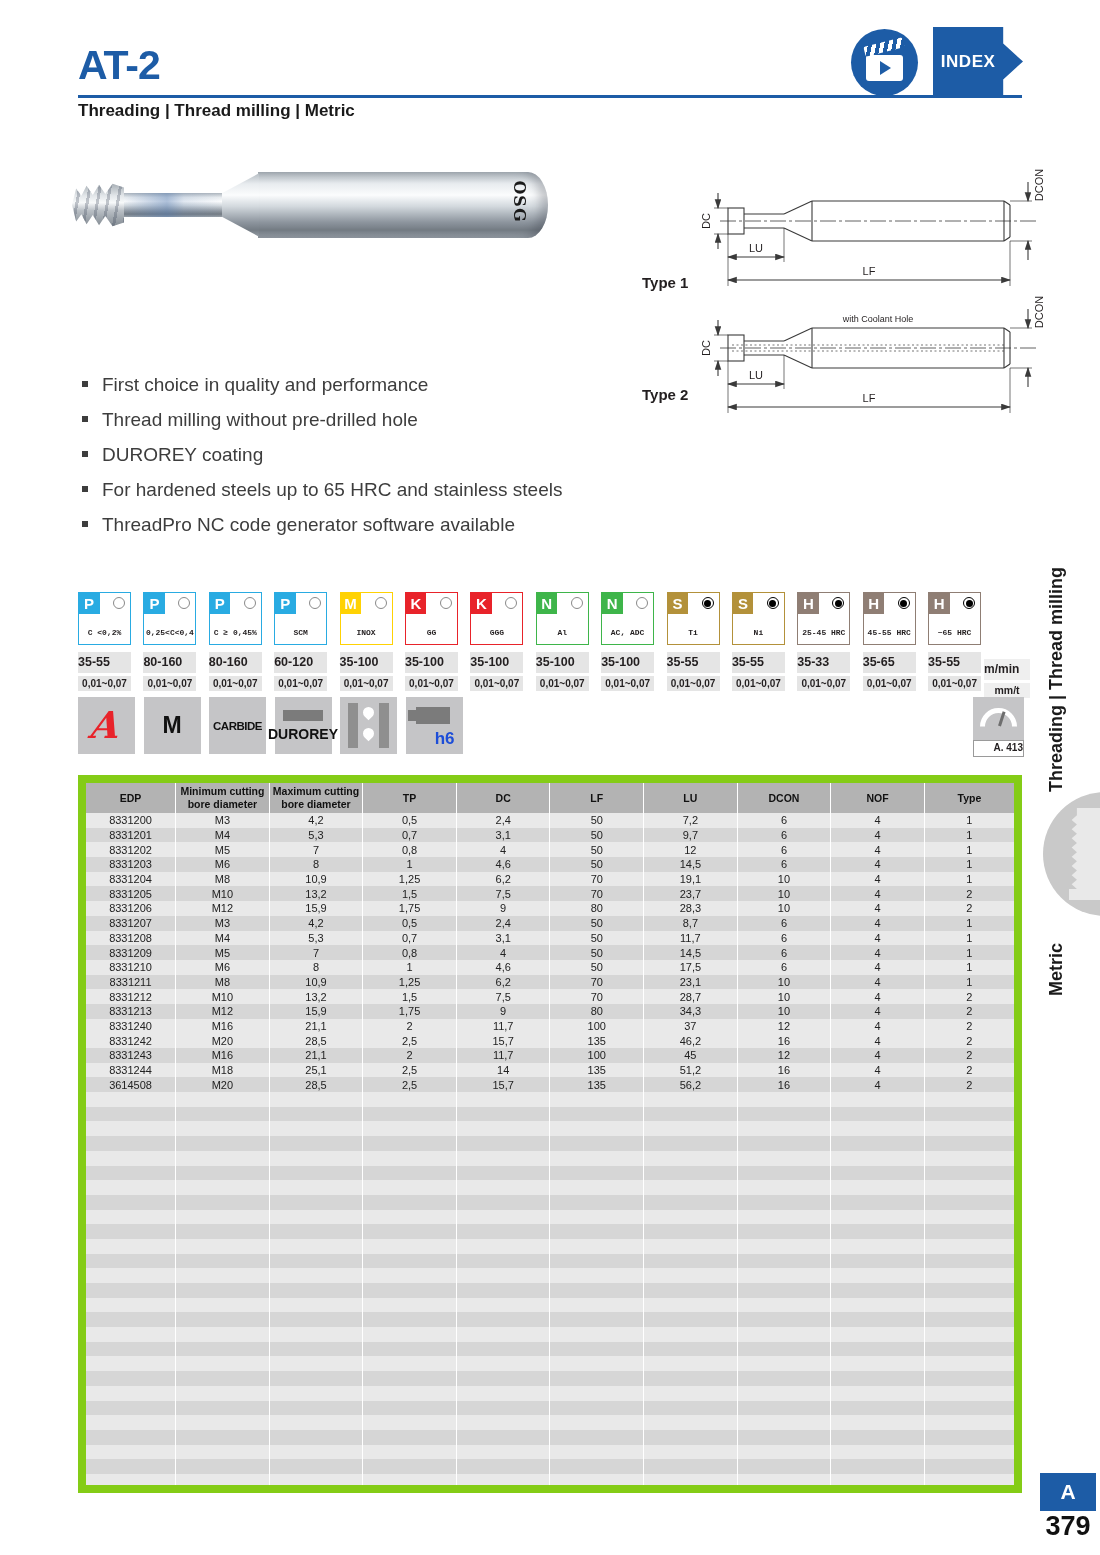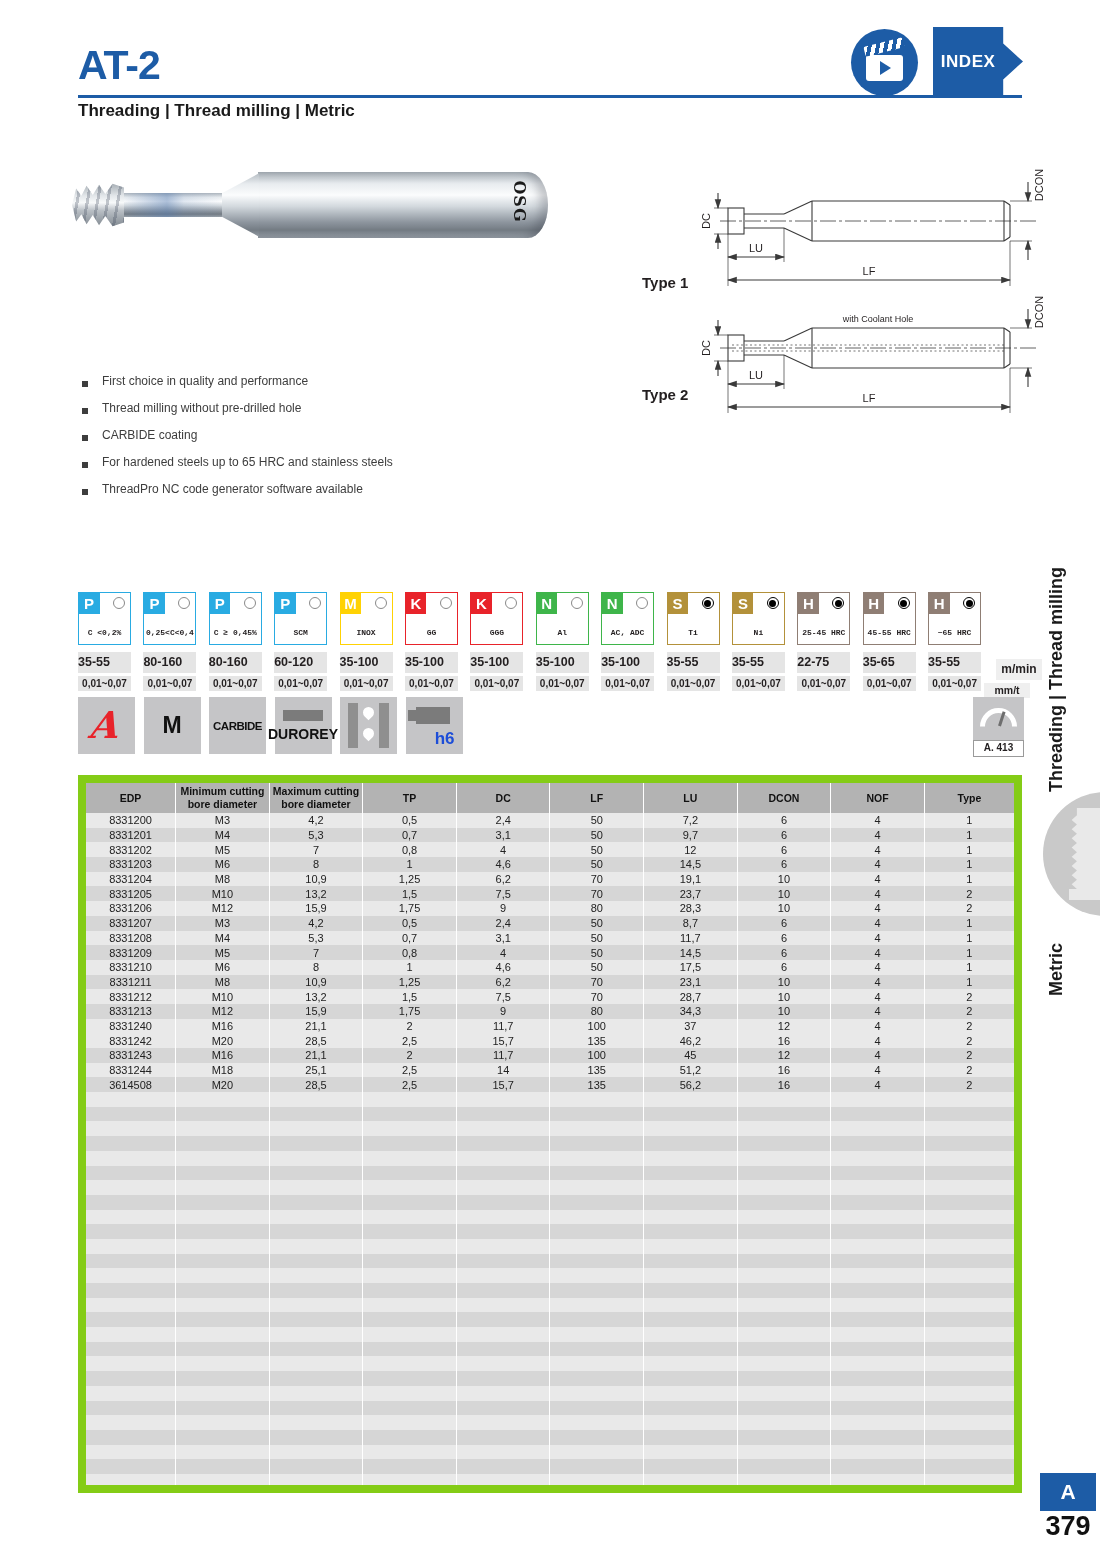--- a/index.html
+++ b/index.html
@@ -43,39 +43,39 @@
     font-weight:bold; font-size:16px; color:#1a1a1a; transform:rotate(90deg); letter-spacing:1px; }
 
   
   svg text { font-family:"Liberation Sans",sans-serif; fill:#231f20; }
   .dim { font-size:11px; }
   .typ { font-size:15px; font-weight:bold; }
   .note { font-size:9px; }
 
   
   .features { left:80px; top:374px; width:580px; list-style:none; }
-  .features li { position:relative; padding-left:22px; margin-bottom:13px; font-size:12px; color:#3d3d3d; }
+  .features li { position:relative; padding-left:22px; margin-bottom:13px; font-size:19px; color:#3d3d3d; }
   .features li::before { content:""; position:absolute; left:2px; top:7px; width:6px; height:6px; background:#3d3d3d; }
 
   
   .material-grid { left:78px; top:592px; display:flex; gap:12.4px; }
   .mat-col { width:53px; }
   .mat-cell { width:53px; height:53px; background:#fff; border:1.5px solid #999; position:relative; }
   .mat-letter { position:absolute; left:-.5px; top:-.5px; width:21px; height:21px; color:#fff;
     font-weight:bold; font-size:15px; display:flex; align-items:center; justify-content:center; }
   .mat-circle { position:absolute; right:5px; top:4px; width:12px; height:12px; border:1.5px solid #8a8a8a; border-radius:50%; }
   .mat-circle.filled { border-color:#000; }
   .mat-circle.filled::after { content:""; position:absolute; inset:1.5px; background:#000; border-radius:50%; }
   .mat-label { position:absolute; bottom:7px; width:100%; text-align:center; font-size:8px; font-weight:bold; white-space:nowrap;font-family:Liberation Mono, monospace; }
   .mat-speed { margin-top:7px; height:21px; background:#e5e5e5; font-weight:bold; font-size:12.5px;
     text-align:left; line-height:21px; }
   .mat-feed { margin-top:3px; height:15px; background:#e5e5e5; font-weight:bold; font-size:10px;
     text-align:center; line-height:15px; }
   .unit-speed { left:984px; top:659px; width:46px; height:21px; font-weight:bold; font-size:12px;
-    text-align:center; line-height:21px; background:#efefef;margin-left:12px; }
+    line-height:21px; background:#efefef; }
   .unit-feed  { left:984px; top:683px; width:46px; height:15px; font-weight:bold; font-size:10.5px;
     text-align:center; line-height:15px; background:#efefef; }
 
   
   .marks-row { left:78px; top:697px; display:flex; gap:8.5px; }
   .tool-icon { width:57px; height:57px; background:#c5c5c7; position:relative;
     display:flex; align-items:center; justify-content:center; }
   .mark-a { font-family:"DejaVu Serif",serif; font-style:italic; font-weight:bold; font-size:37px;
     color:#e8232a; transform:skewX(-8deg); line-height:1; }
   .mark-m { font-weight:bold; font-size:23px; color:#111; }
@@ -93,21 +93,21 @@
   .mark-h6 { position:absolute; right:8px; bottom:5px; font-weight:bold; font-size:17px; color:#1d4ed8; }
 
   
   .gauge { left:973px; top:697px; width:51px; }
   .gauge-sq { height:43px; background:#c5c5c7; position:relative; overflow:hidden; }
   .dial { position:absolute; left:7px; top:11px; width:37px; height:37px; border-radius:50%;
     background:#c5c5c7; border:5px solid #fff; clip-path:polygon(-10% -10%,110% -10%,110% 50%,-10% 50%); }
   .needle { position:absolute; left:25px; top:14px; width:2.5px; height:15px; background:#6e6e6e;
     transform:rotate(18deg); transform-origin:bottom center; }
   .gauge-label { height:17px; background:#fff; border:1.5px solid #9a9a9a; font-weight:bold;
-    font-size:10px; text-align:center; line-height:14px; }
+    font-size:10px; text-align:right; line-height:14px; }
 
   
   .spec-table-wrap { left:78px; top:775px; }
   table { border-collapse:collapse; table-layout:fixed; width:944px; border:8px solid #84cc16; }
   th { background:#b3b3b3; height:34px; font-size:10.5px; font-weight:bold; color:#111;
     border-left:1px solid #fff; line-height:1.2; padding:0 2px; }
   th:first-child { border-left:none; }
   td { height:14.7px; padding:0 2px; font-size:11px; text-align:center; color:#222;
     border-left:1px solid #fff; overflow:hidden; white-space:nowrap; }
   td:first-child { border-left:none; }
@@ -235,21 +235,21 @@
   <text class="dim" x="78" y="79" text-anchor="middle" transform="rotate(-90 78 75)">DC</text>
   <text class="dim" x="128" y="106" text-anchor="middle">LU</text>
   <text class="dim" x="241" y="129" text-anchor="middle">LF</text>
   <text class="dim" x="414" y="46" text-anchor="middle" transform="rotate(-90 411 42)">DCON</text>
   <text class="typ" x="14" y="127">Type 2</text>
 </svg>
 
 <ul class="abs features">
     <li>First choice in quality and performance</li>
     <li>Thread milling without pre-drilled hole</li>
-    <li>CARBIDE coating</li>
+    <li>DUROREY coating</li>
     <li>For hardened steels up to 65 HRC and stainless steels</li>
     <li>ThreadPro NC code generator software available</li>
   </ul>
 
 <div class="abs material-grid">
     <div class="mat-col">
       <div class="mat-cell" style="border-color: rgb(41, 171, 226);">
         <div class="mat-letter" style="background: rgb(41, 171, 226);">P</div>
         <div class="mat-circle"></div>
         <div class="mat-label">C &lt;0,2%</div>
@@ -346,21 +346,21 @@
       </div>
       <div class="mat-speed">35-55</div>
       <div class="mat-feed">0,01~0,07</div>
     </div>
     <div class="mat-col">
       <div class="mat-cell" style="border-color: rgb(143, 126, 116);">
         <div class="mat-letter" style="background: rgb(143, 126, 116);">H</div>
         <div class="mat-circle filled"></div>
         <div class="mat-label">25-45 HRC</div>
       </div>
-      <div class="mat-speed">22-75</div>
+      <div class="mat-speed">35-33</div>
       <div class="mat-feed">0,01~0,07</div>
     </div>
     <div class="mat-col">
       <div class="mat-cell" style="border-color: rgb(143, 126, 116);">
         <div class="mat-letter" style="background: rgb(143, 126, 116);">H</div>
         <div class="mat-circle filled"></div>
         <div class="mat-label">45-55 HRC</div>
       </div>
       <div class="mat-speed">35-65</div>
       <div class="mat-feed">0,01~0,07</div>

